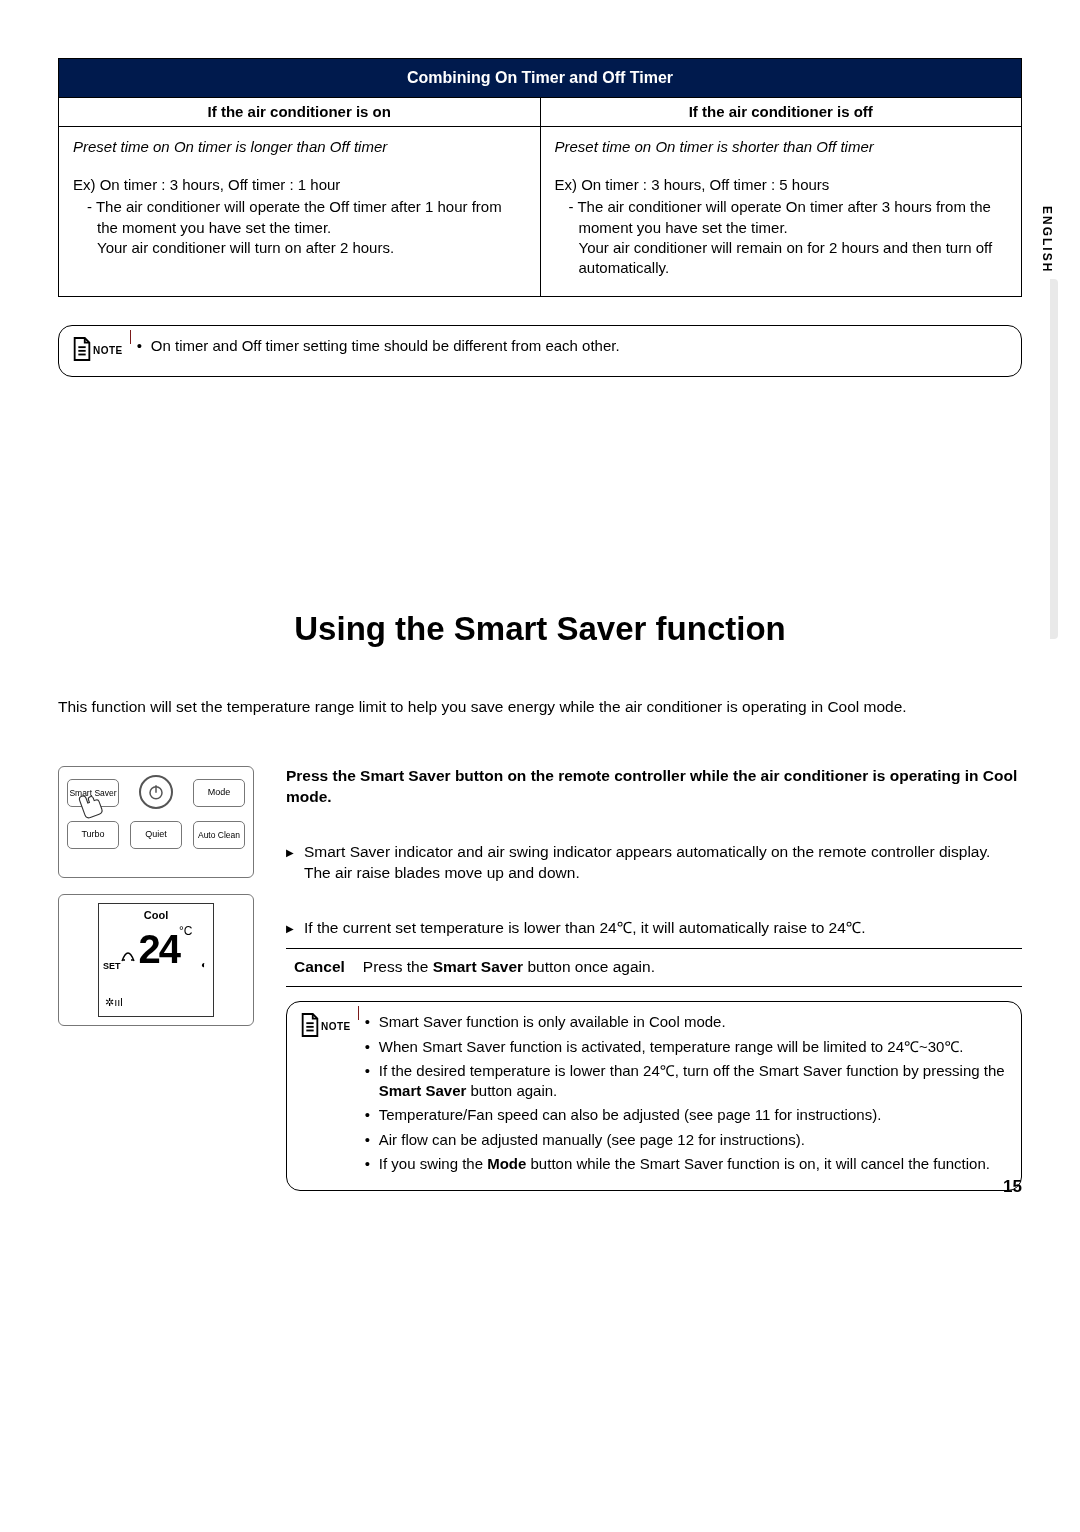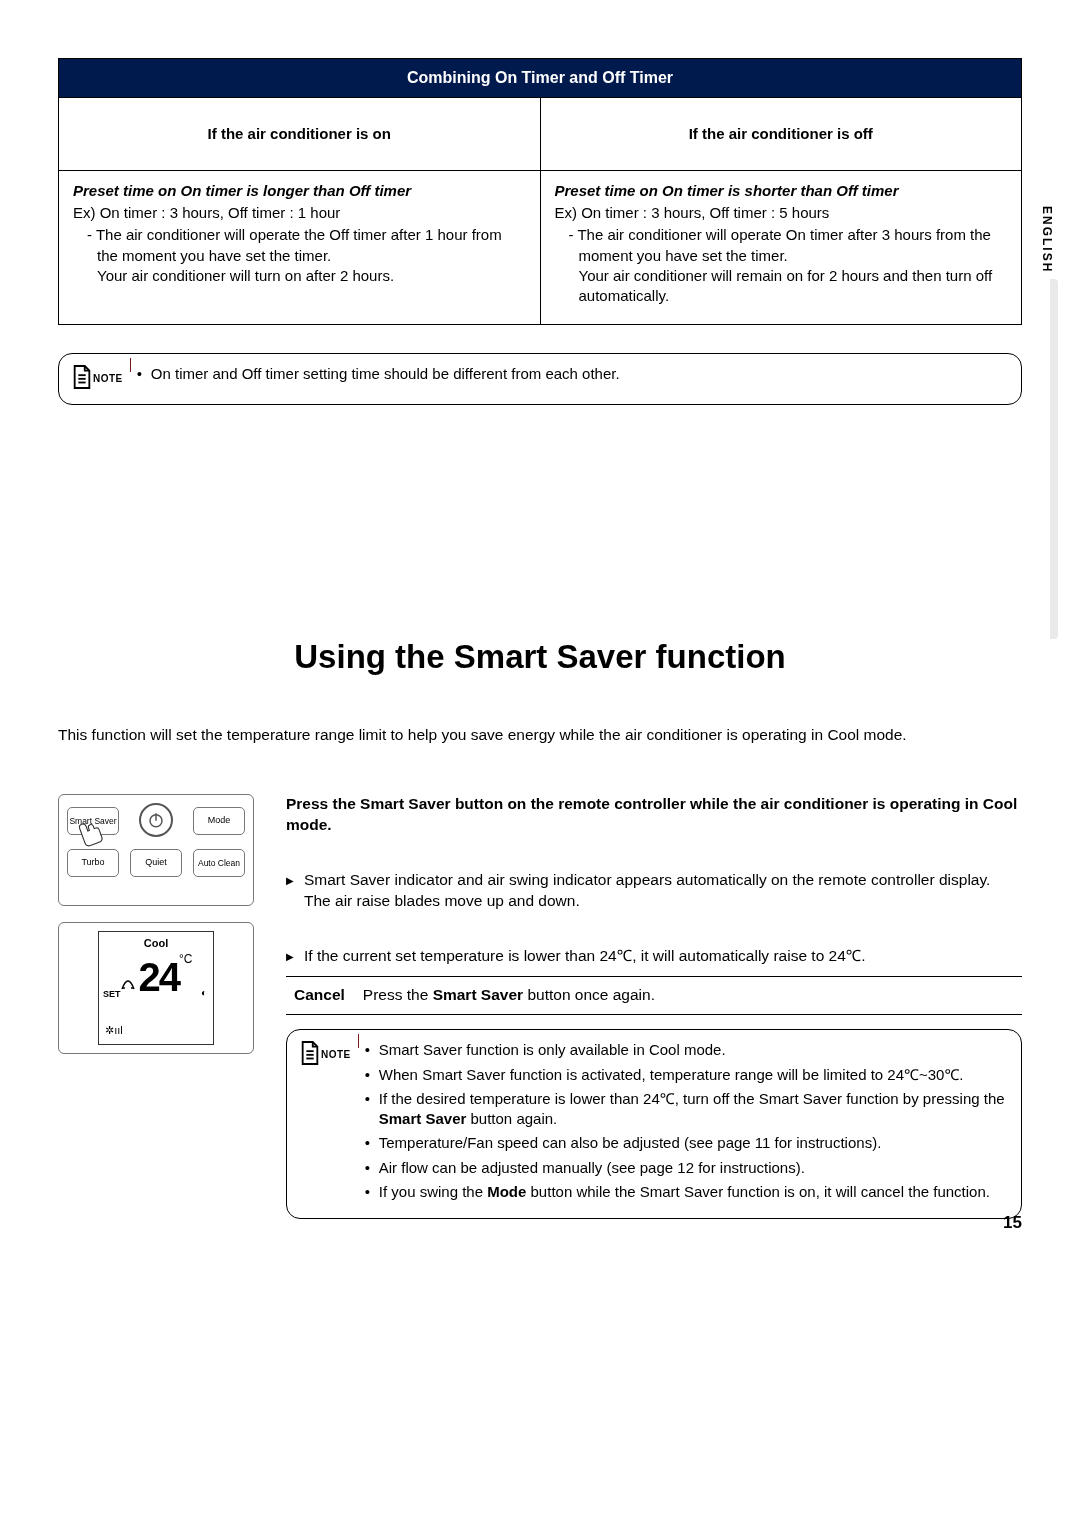--- a/index.html
+++ b/index.html
@@ -49,25 +49,25 @@
     color: #fff;
     font-weight: bold;
     text-align: center;
     padding: 8px 12px;
     font-size: 16px;
   }
   .tbl .subhdr {
     background: #fff;
     font-weight: bold;
     text-align: center;
-    padding: 26px 0;
+    padding: 4px 0;
     font-size: 15px;
   }
   .tbl .body { padding: 10px 14px 18px 14px; vertical-align: top; font-size: 15px; }
-  .preset { font-style: italic; font-weight: 700; margin-bottom: 2px; }
+  .preset { font-style: italic; font-weight: 400; margin-bottom: 18px; }
   .example { margin-bottom: 2px; }
   .descr { padding-left: 24px; text-indent: -10px; }
   .descr2 { padding-left: 24px; }
 
   
   .note-box {
     border: 1px solid #000;
     border-radius: 14px;
     padding: 10px 16px 12px 12px;
     display: flex;
@@ -167,21 +167,21 @@
   .cancel-row {
     border-top:1px solid #000; border-bottom:1px solid #000;
     padding:8px 8px; margin:10px 0 14px 0;
     display:flex; gap:18px;
   }
   .cancel-row .lbl { font-weight:bold; }
   .note-box.ss { margin-left:0; }
   .note-box.ss .note-list li { margin-bottom:4px;}
 
   .pagenum {
-    position:absolute; right:58px; bottom:14px; font-weight:bold; font-size:17px;
+    position:absolute; right:58px; bottom:22px; font-weight:bold; font-size:17px;
   }
 </style>
 </head>
 <body>
 
 <div class="lang-tab">ENGLISH</div>
 
 <table class="tbl">
   <tbody>
       <tr>

